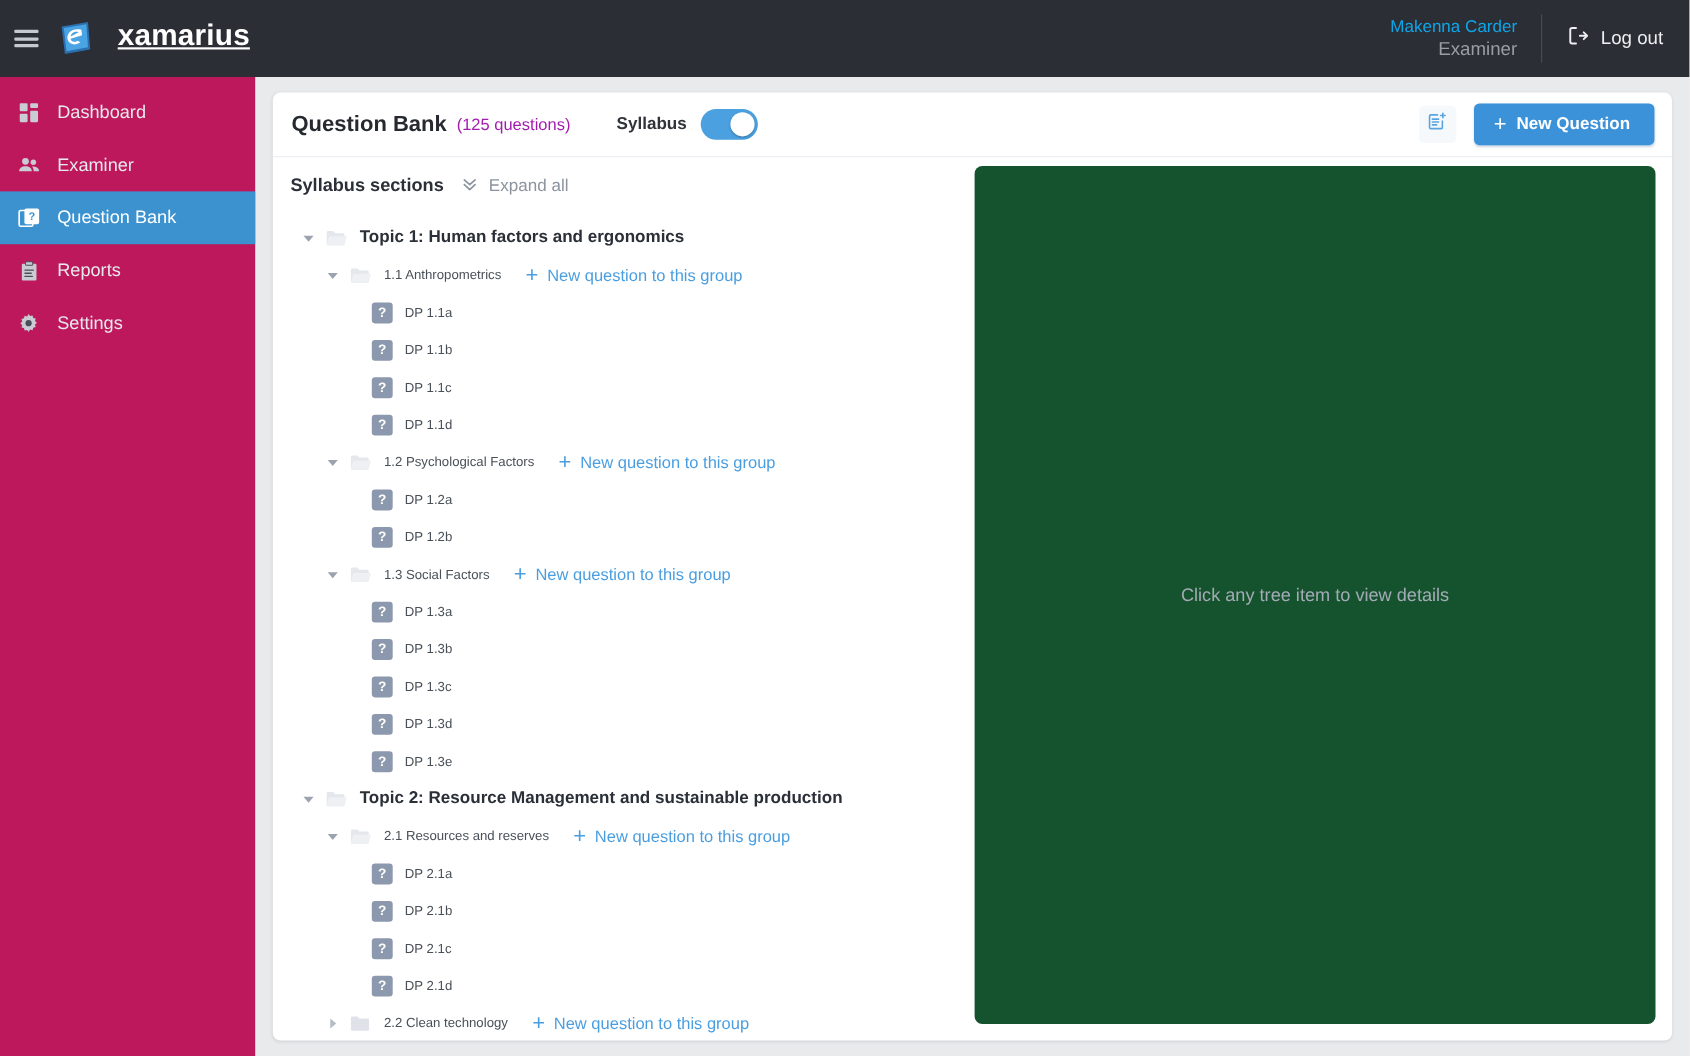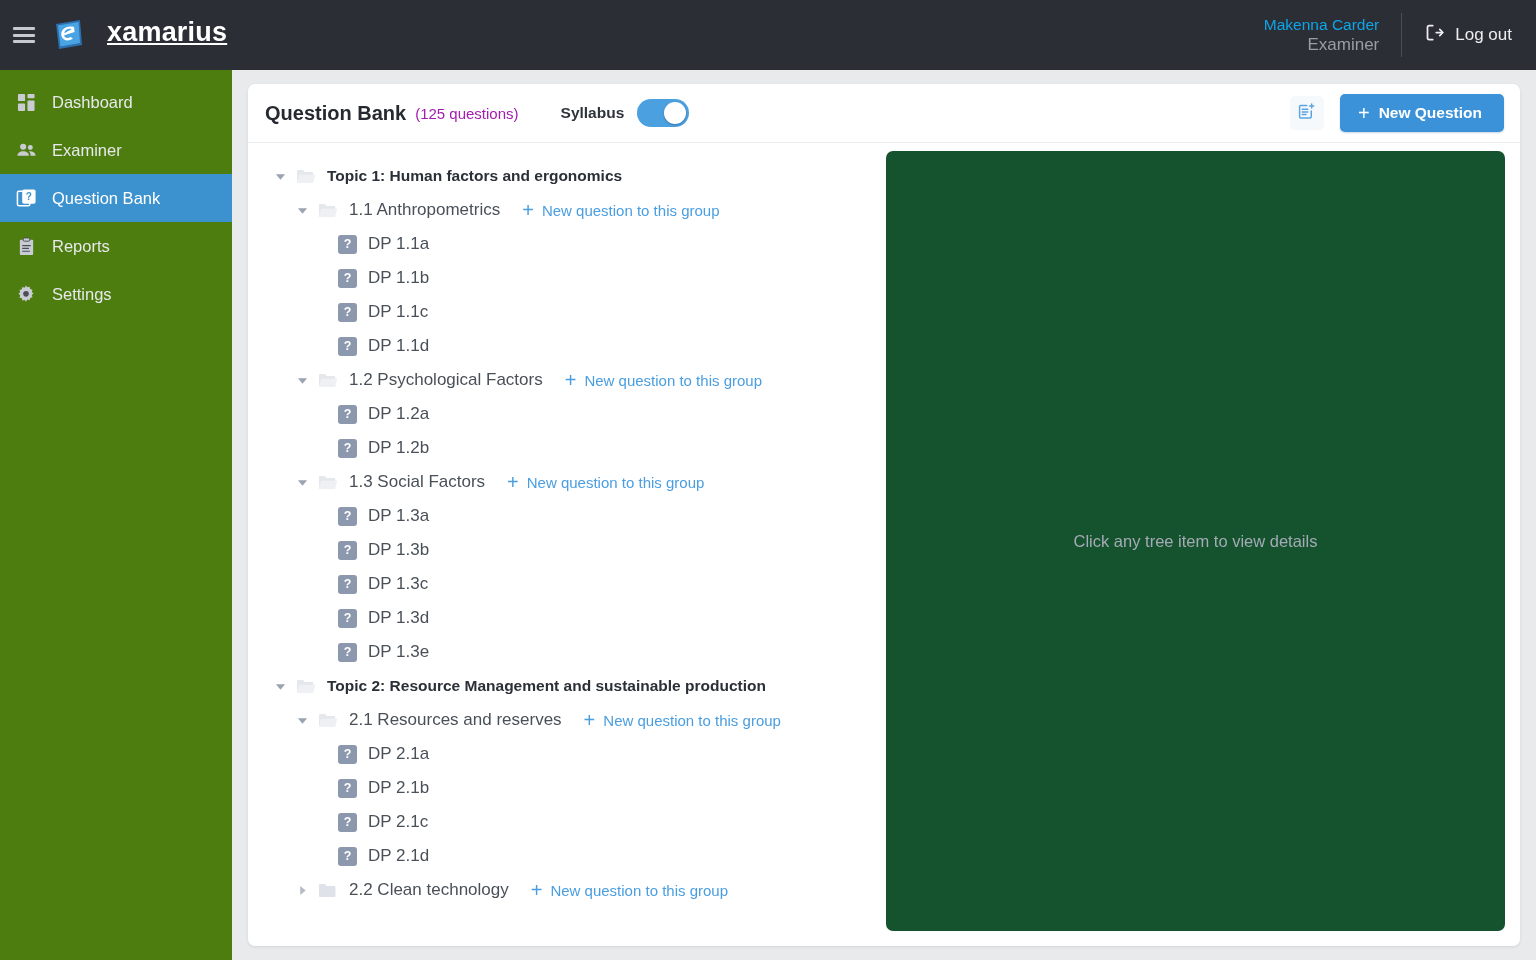--- a/index.html
+++ b/index.html
@@ -26,21 +26,21 @@
   .user-block { text-align: right; line-height: 1.25; padding-right: 22px; }
   .user-name { font-size: 15.5px; color: #0ea5e9; }
   .user-role { font-size: 17px; color: #9a9da4; }
   .vsep { width: 1px; height: 44px; background: #4a4e55; }
   .logout { display: flex; align-items: center; gap: 10px; padding: 0 24px 0 22px;
     font-size: 17px; color: #eceef1; cursor: pointer; }
 
   
   .shell { flex: 1 1 auto; display: flex; min-height: 0; }
 
-  .sidebar { width: 232px; flex: 0 0 232px; background: #4d7c0f; padding-top: 8px; }
+  .sidebar { width: 232px; flex: 0 0 232px; background: #be185d; padding-top: 8px; }
   .nav-item { height: 48px; display: flex; align-items: center; gap: 14px;
     padding-left: 14px; color: #e7e9ec; font-size: 16.5px; cursor: pointer; }
   .nav-item .ic { width: 24px; height: 24px; display: flex; align-items: center;
     justify-content: center; color: #c9ccd2; flex: 0 0 24px; }
   .nav-item.active { background: #3c92cf; color: #fff; }
   .nav-item.active .ic { color: #fff; }
 
   .content { flex: 1 1 auto; padding: 14px 16px 14px 16px; min-width: 0; }
   .card { background: #fff; border-radius: 7px; height: 100%;
     box-shadow: 0 1px 3px rgba(20,25,40,.10); display: flex; flex-direction: column;
@@ -71,21 +71,21 @@
   .tree-head-title { font-size: 16.5px; font-weight: 700; color: #2b3038; }
   .expand-all { display: flex; align-items: center; gap: 9px; color: #8b949f;
     font-size: 15.5px; cursor: pointer; }
 
   .row { display: flex; align-items: center; height: 34px; cursor: pointer;
     white-space: nowrap; }
   .caret { width: 16px; flex: 0 0 16px; display: flex; align-items: center;
     justify-content: center; cursor: pointer; }
   .folder { width: 21px; flex: 0 0 21px; margin-left: 8px; margin-right: 10px;
     display: flex; align-items: center; }
-  .row-label { font-size: 17px; color: #4a5058; }
+  .row-label { font-size: 12px; color: #4a5058; }
   .row.topic .row-label { font-weight: 700; color: #2b3038; font-size: 15.5px; }
   .add-link { display: flex; align-items: center; gap: 8px; margin-left: 22px;
     color: #4a9ee0; font-size: 15px; cursor: pointer; }
   .add-link .plus { font-size: 20px; line-height: 1; font-weight: 400; color: #4a9ee0; }
   .qicon { width: 19px; height: 19px; flex: 0 0 19px; border-radius: 3px;
     background: #8b98ad; color: #fff; font-size: 12.5px; font-weight: 700;
     display: flex; align-items: center; justify-content: center; margin-right: 11px; }
   .lvl1 { padding-left: 8px; }
   .lvl2 { padding-left: 30px; }
   .lvl3 { padding-left: 74px; }
@@ -217,20 +217,32 @@
         </div>
         <div class="primary-btn">
           <span style="font-size:20px;font-weight:400;">+</span>
           <span>New Question</span>
         </div>
       </div>
 
       <div class="card-body">
 
         <div class="tree-pane">
+          <div class="tree-head">
+            <span class="tree-head-title">Syllabus sections</span>
+            <span class="expand-all">
+              <span>
+                <svg width="16" height="16" viewBox="0 0 18 18" fill="none" stroke="#8b949f" stroke-width="1.7" stroke-linecap="round" stroke-linejoin="round">
+                  <path d="M3.5 5 L9 10 L14.5 5"></path>
+                    <path d="M3.5 10 L9 15 L14.5 10"></path>
+                </svg>
+              </span>
+              <span>Expand all</span>
+            </span>
+          </div>
           <div id="tree-rows">
               <div class="row lvl1 topic">
                 <span class="caret">
                   <svg width="11" height="11" viewBox="0 0 12 12">
                     <path d="M1 3.5 H11 L6 9.5 Z" fill="#9aa3af"></path>
                   </svg>
                 </span>
                 <span class="folder">
                   <svg width="20" height="17" viewBox="0 0 20 17">
                     <path d="M1 3.2 a1.2 1.2 0 0 1 1.2-1.2 H7 l1.7 2 H16 a1.2 1.2 0 0 1 1.2 1.2 V14 a1 1 0 0 1-1 1 H2 a1 1 0 0 1-1-1 Z" fill="#e4e7ec"></path>

